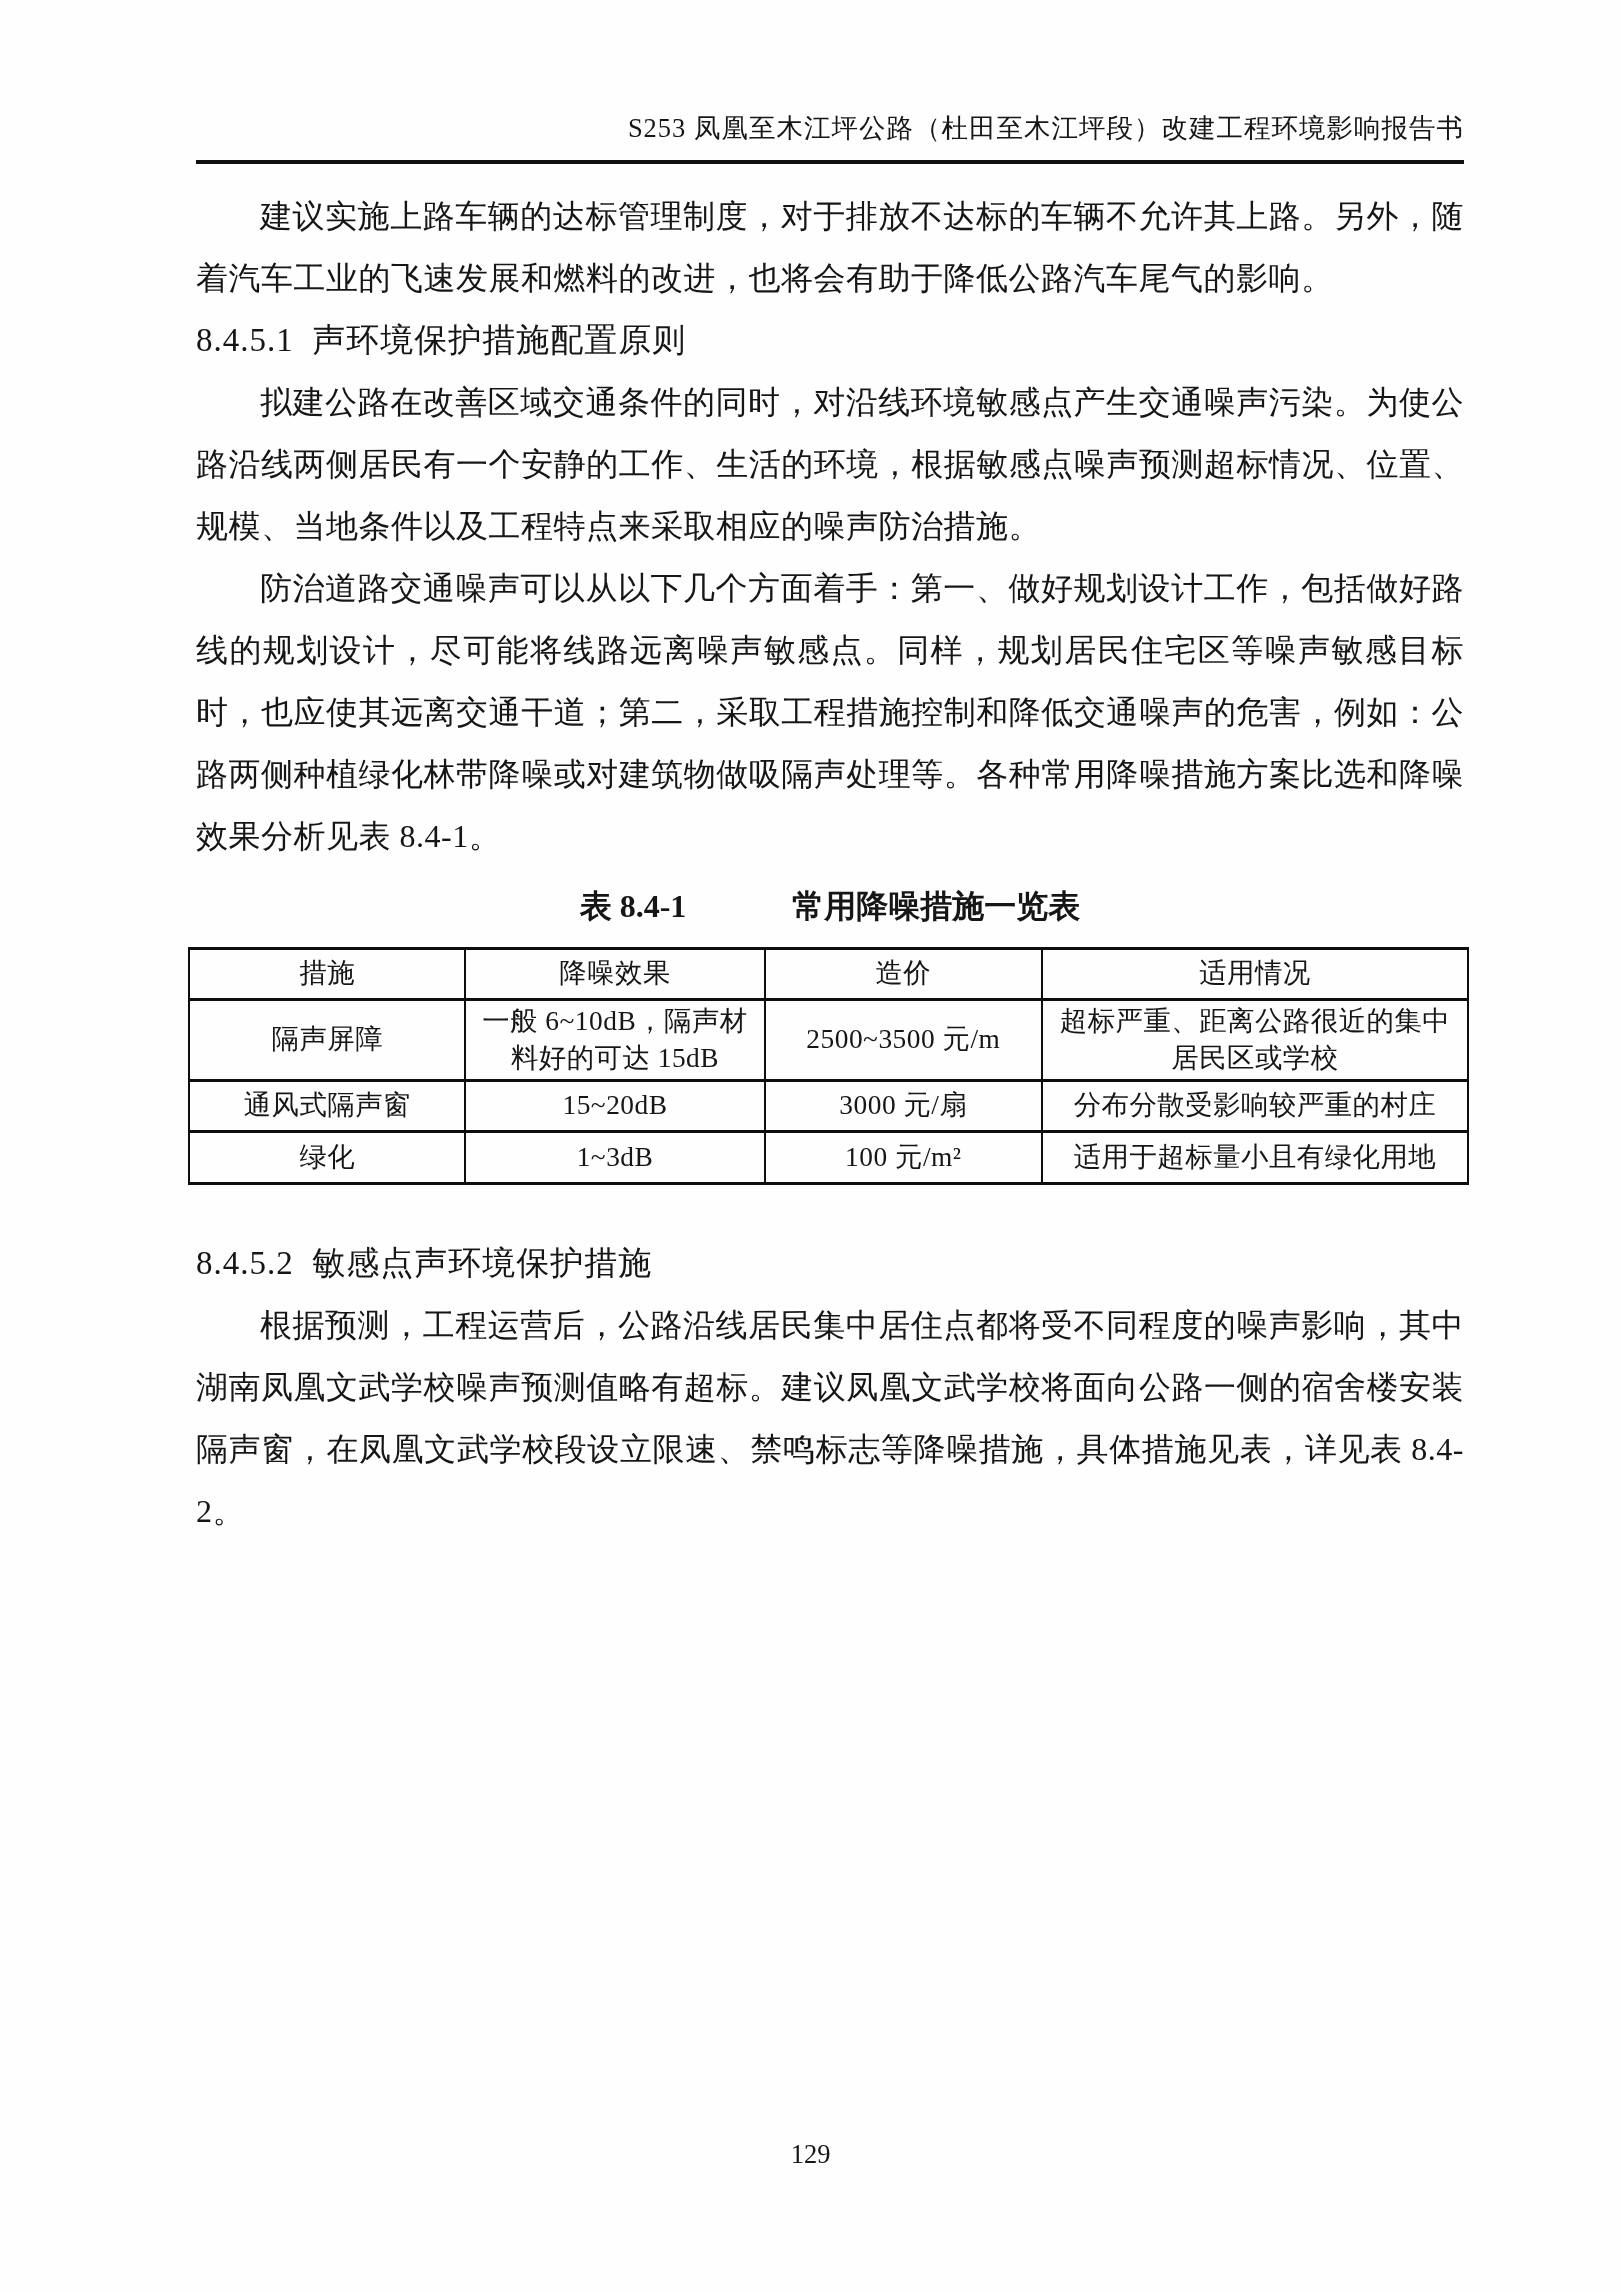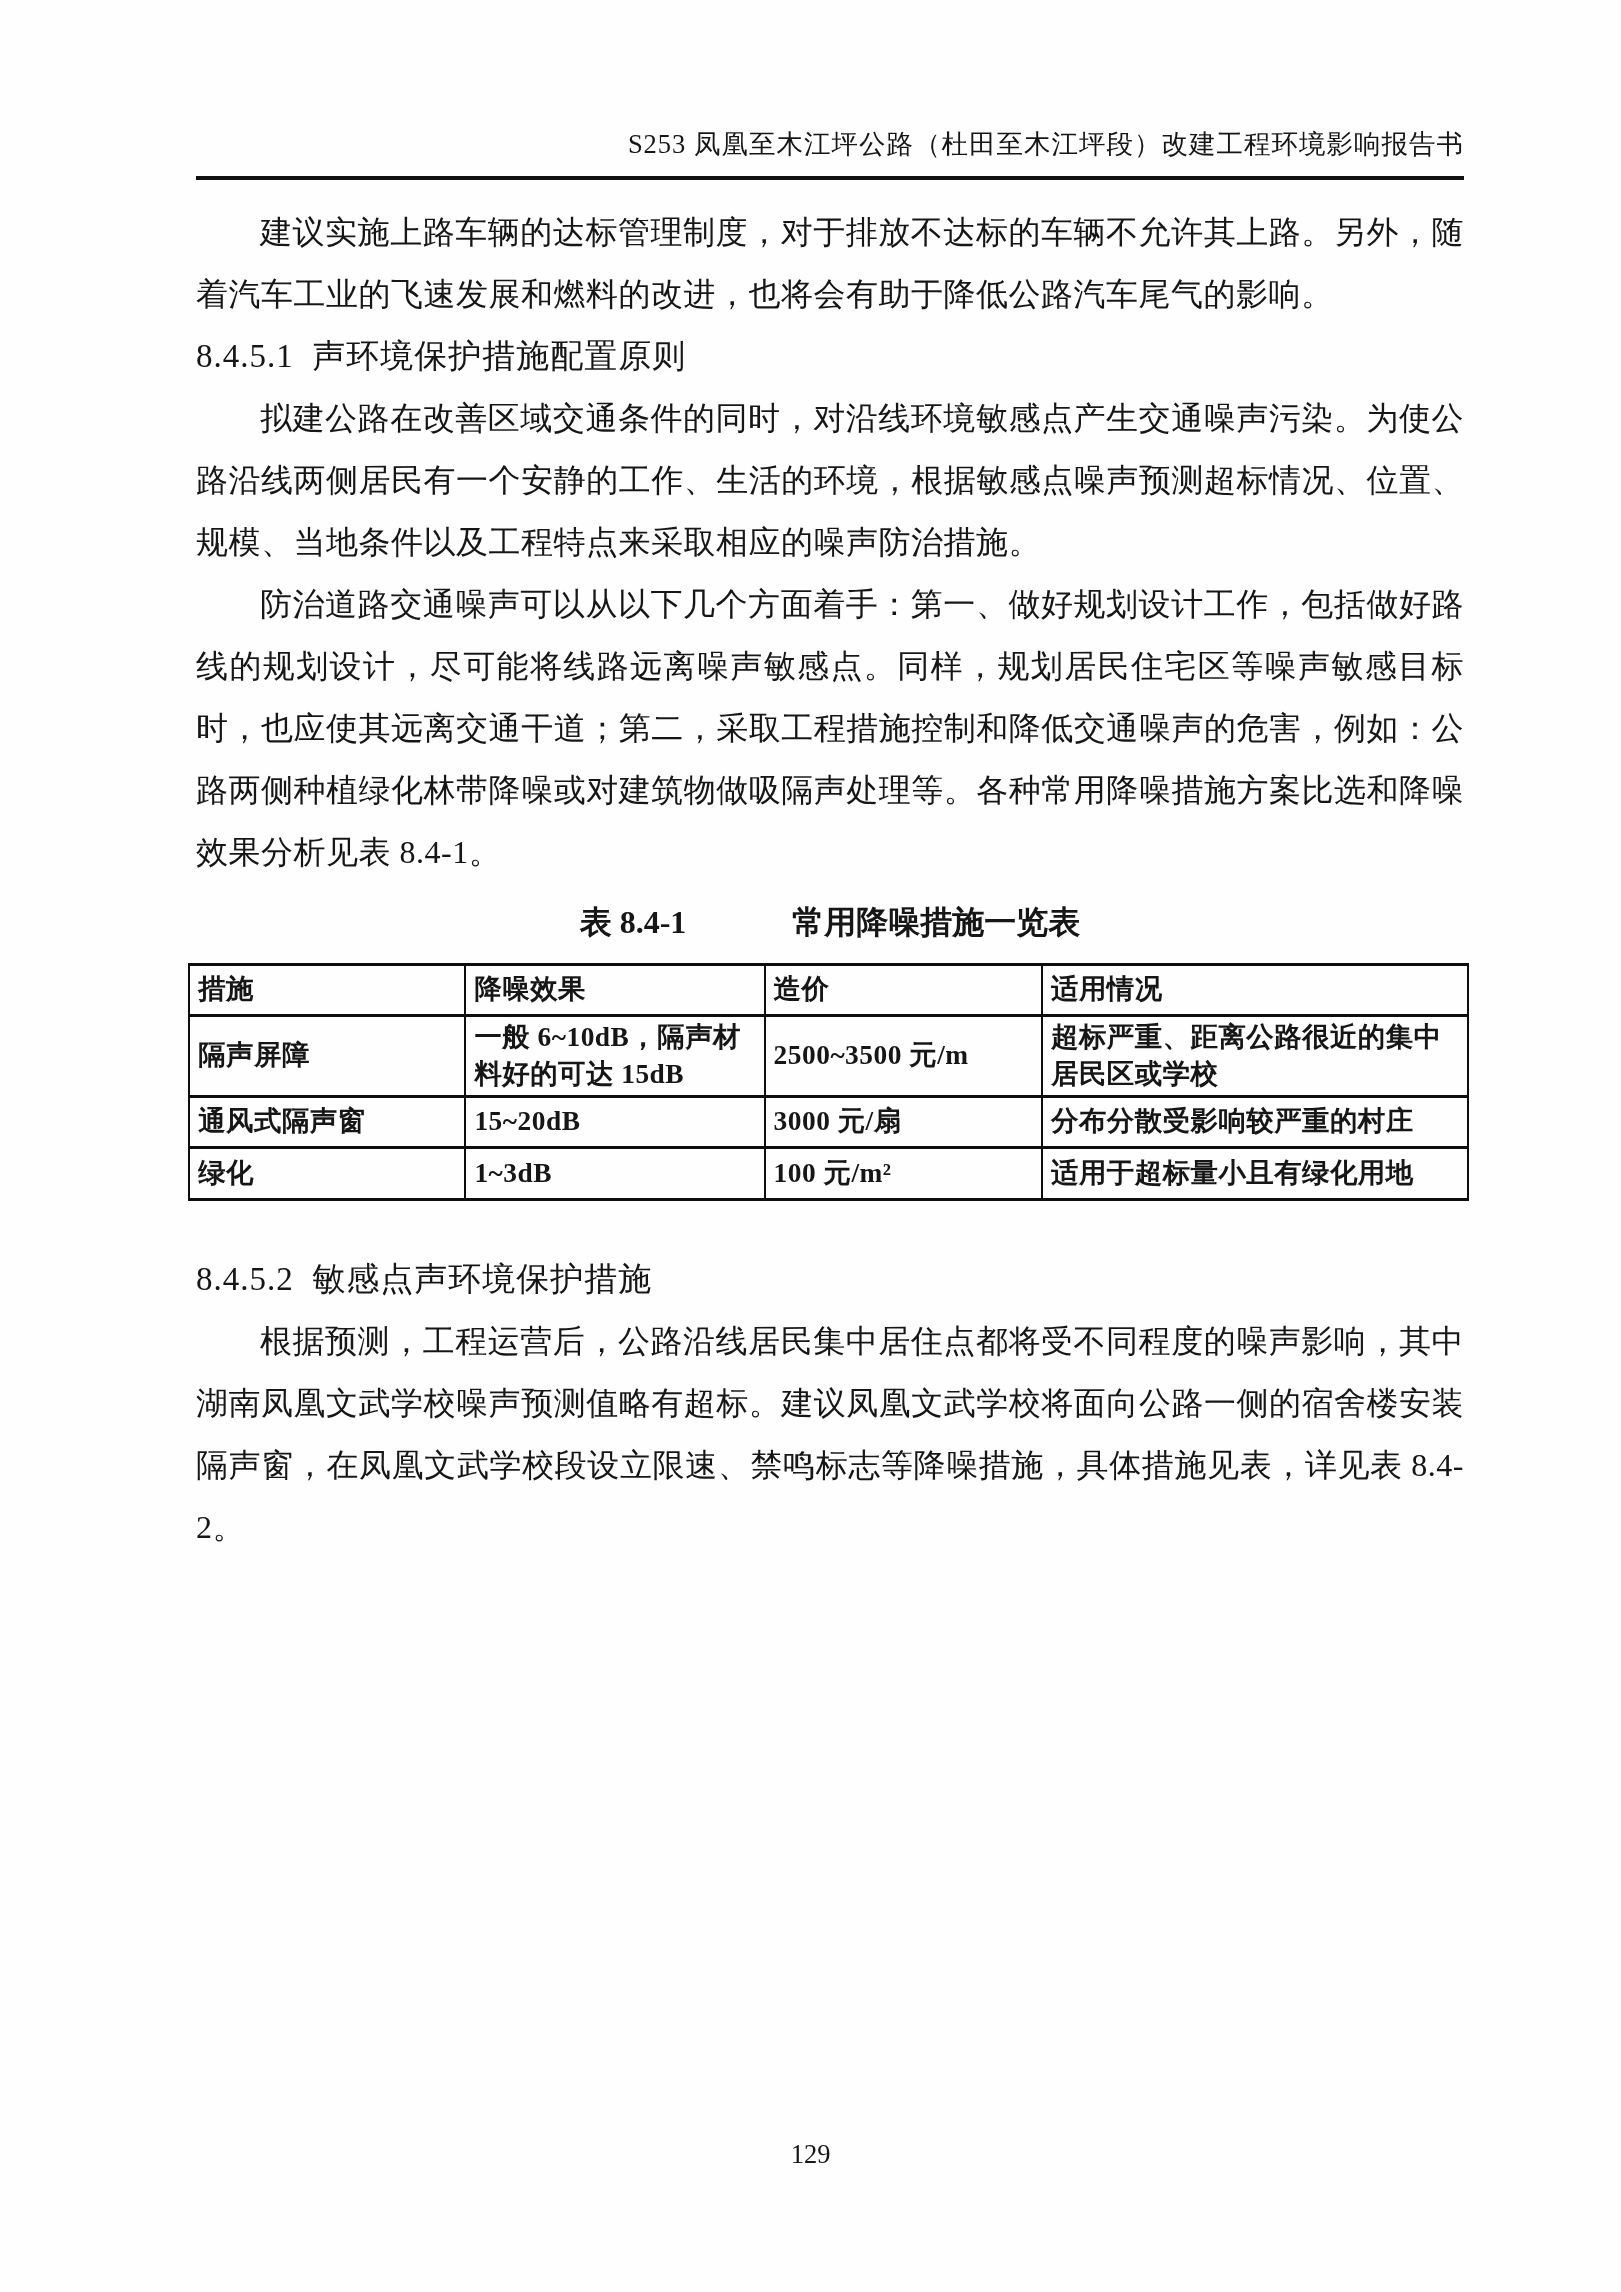--- a/index.html
+++ b/index.html
@@ -8,21 +8,21 @@
     width:1621px;height:2293px;
     margin:0 auto;
     background:#fefefe;
     color:#161616;
     font-family:"Liberation Serif","DejaVu Serif",serif;
     box-sizing:border-box;
     overflow:hidden;
   }
   .content{
     position:absolute;
-    left:196px;right:157px;top:0;margin-top:16px;
+    left:196px;right:157px;top:0;
   }
   .header{
     padding-top:110px;
     text-align:right;
     font-size:26.5px;
     letter-spacing:1px;
     border-bottom:4.9px solid #111;
     padding-bottom:13.7px;
   }
   .body-text{margin-top:21.6px;}
@@ -61,23 +61,23 @@
     margin-left:-7.8px;
     border-collapse:collapse;
     border:2.9px solid #0e0e0e;
     font-size:27.4px;
   }
   table.noise th,table.noise td{
     border-left:2px solid #0e0e0e;
     border-right:2px solid #0e0e0e;
     border-top:3.9px solid #0e0e0e;
     border-bottom:3.9px solid #0e0e0e;
-    text-align:left;
+    text-align:center;
     vertical-align:middle;
-    font-weight:bold;
+    font-weight:normal;
     padding:2px 8px;
     line-height:37px;
     letter-spacing:0.5px;
   }
   tr.r-head{height:51px;}
   tr.r-1{height:74px;}
   tr.r-2{height:51px;}
   tr.r-3{height:51px;}
   tr.r-4{height:52px;}
   col.c1{width:21.6%;}

